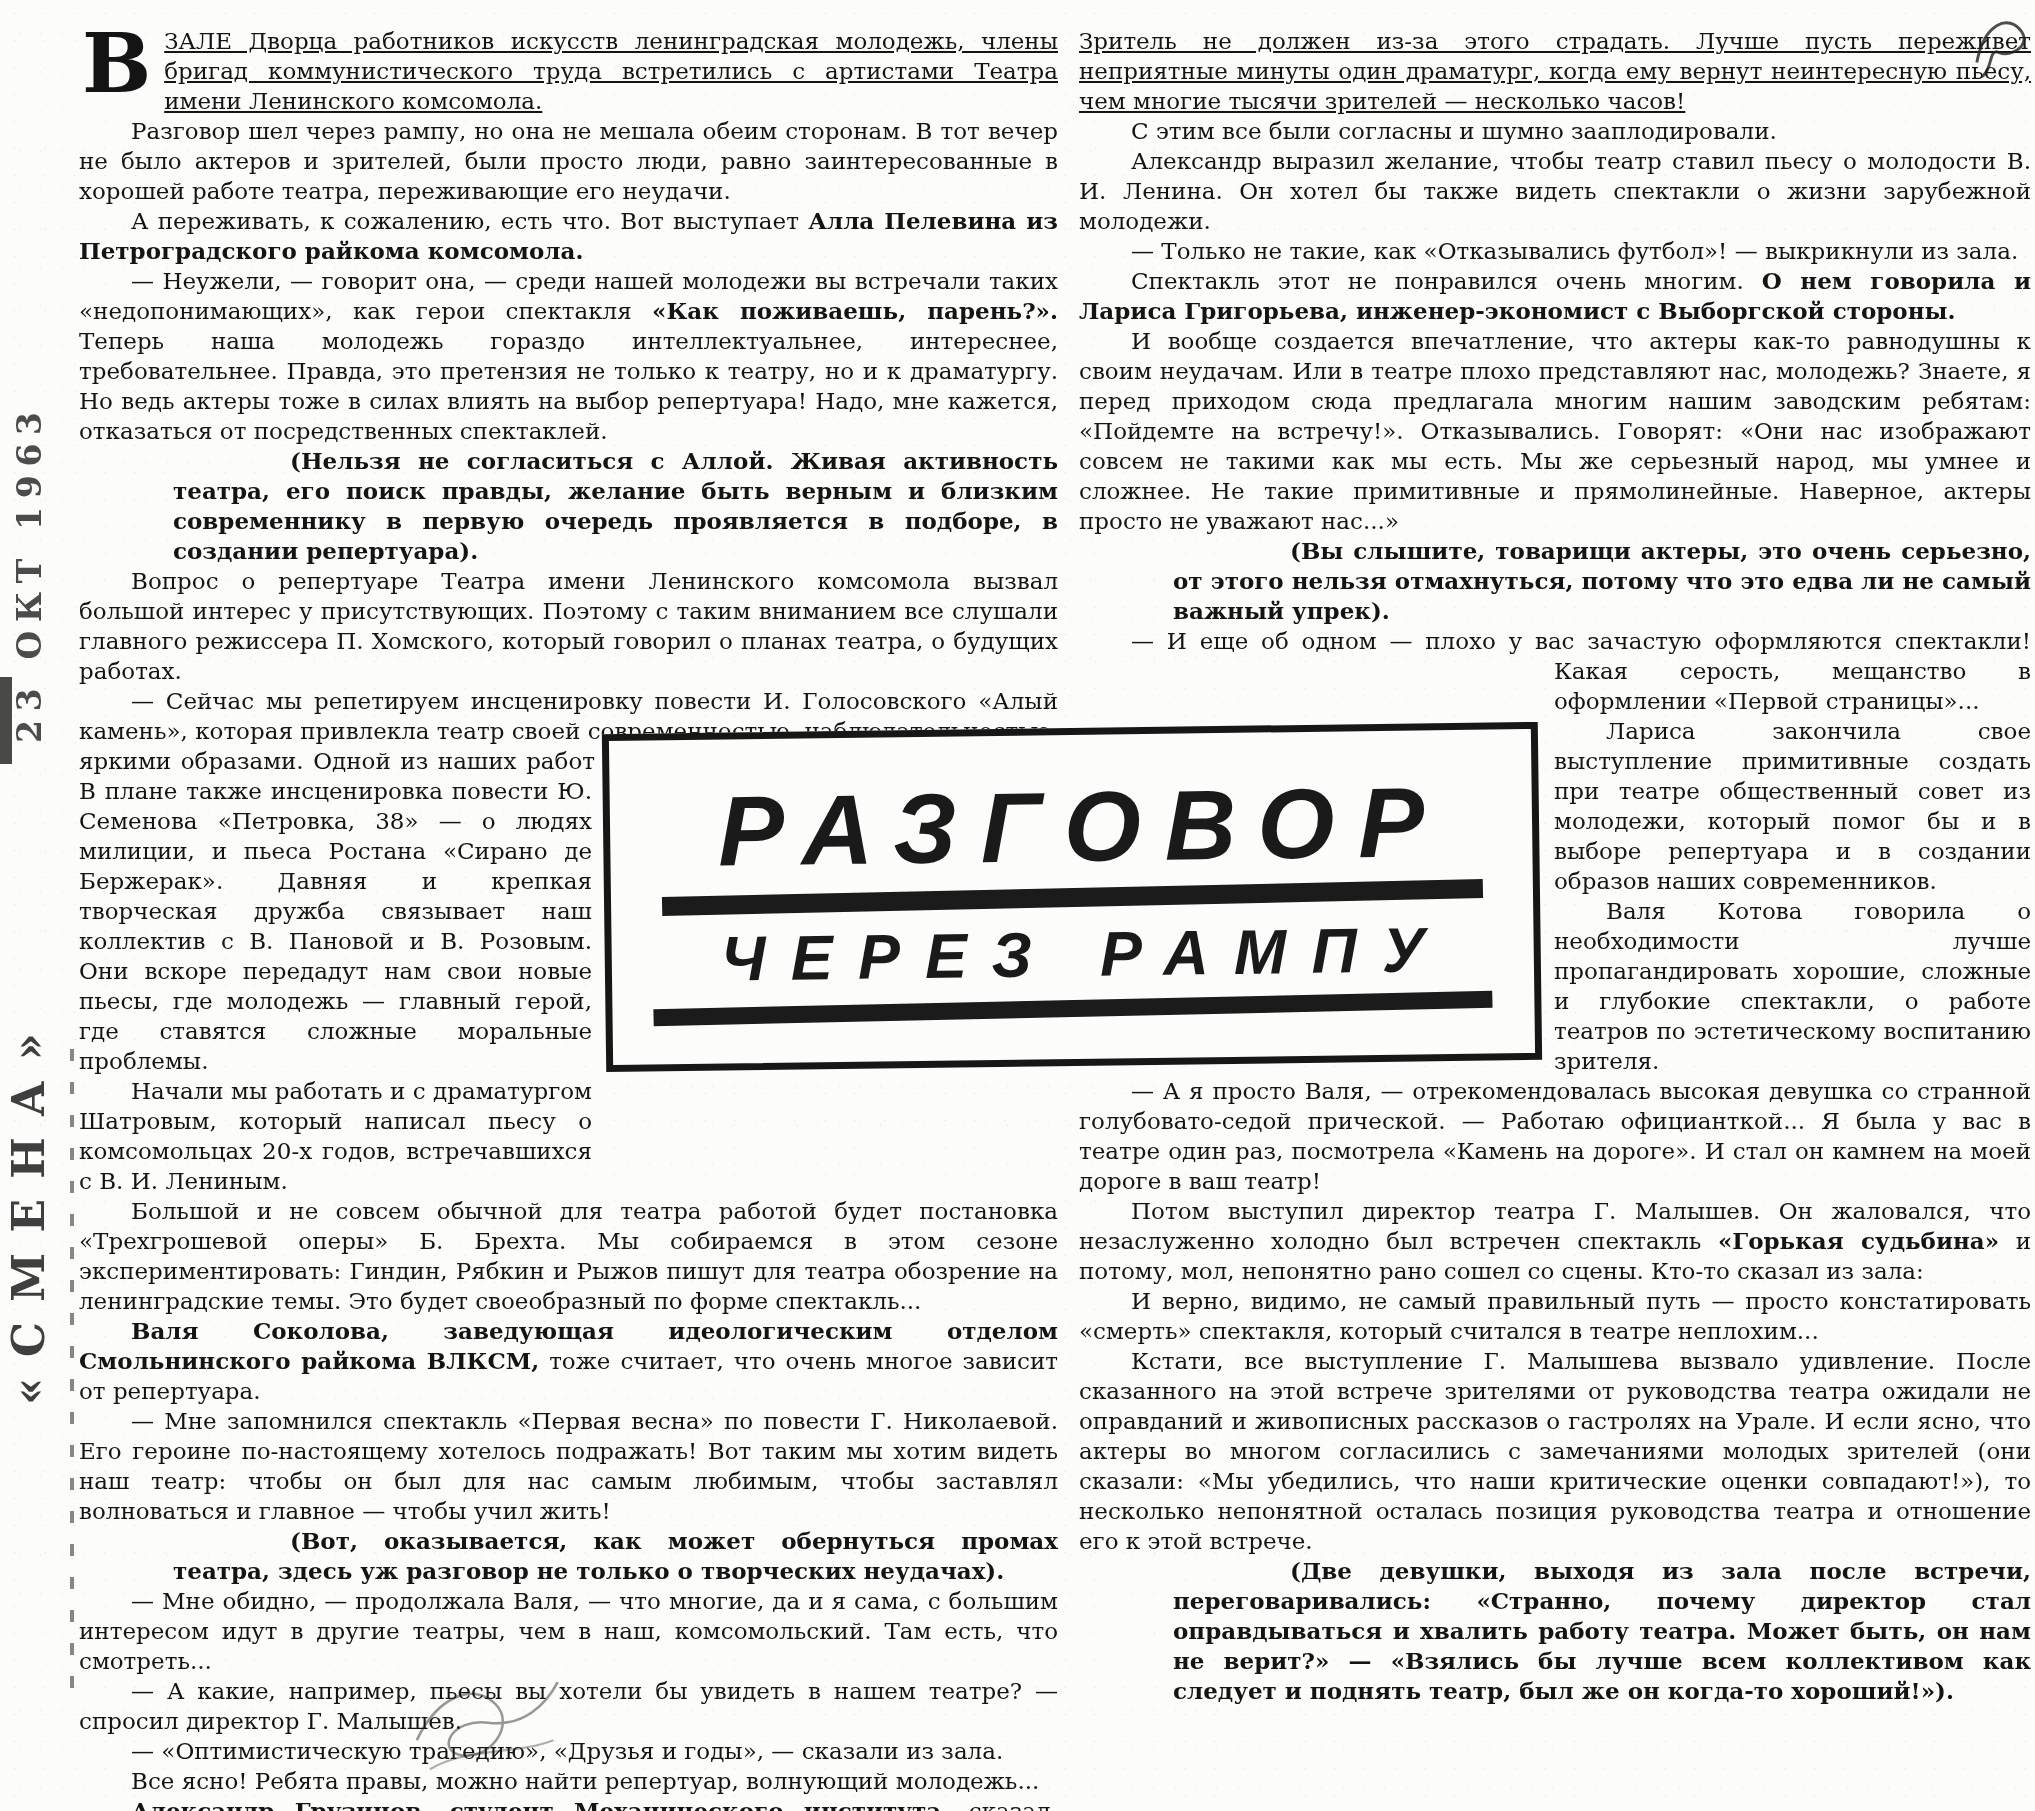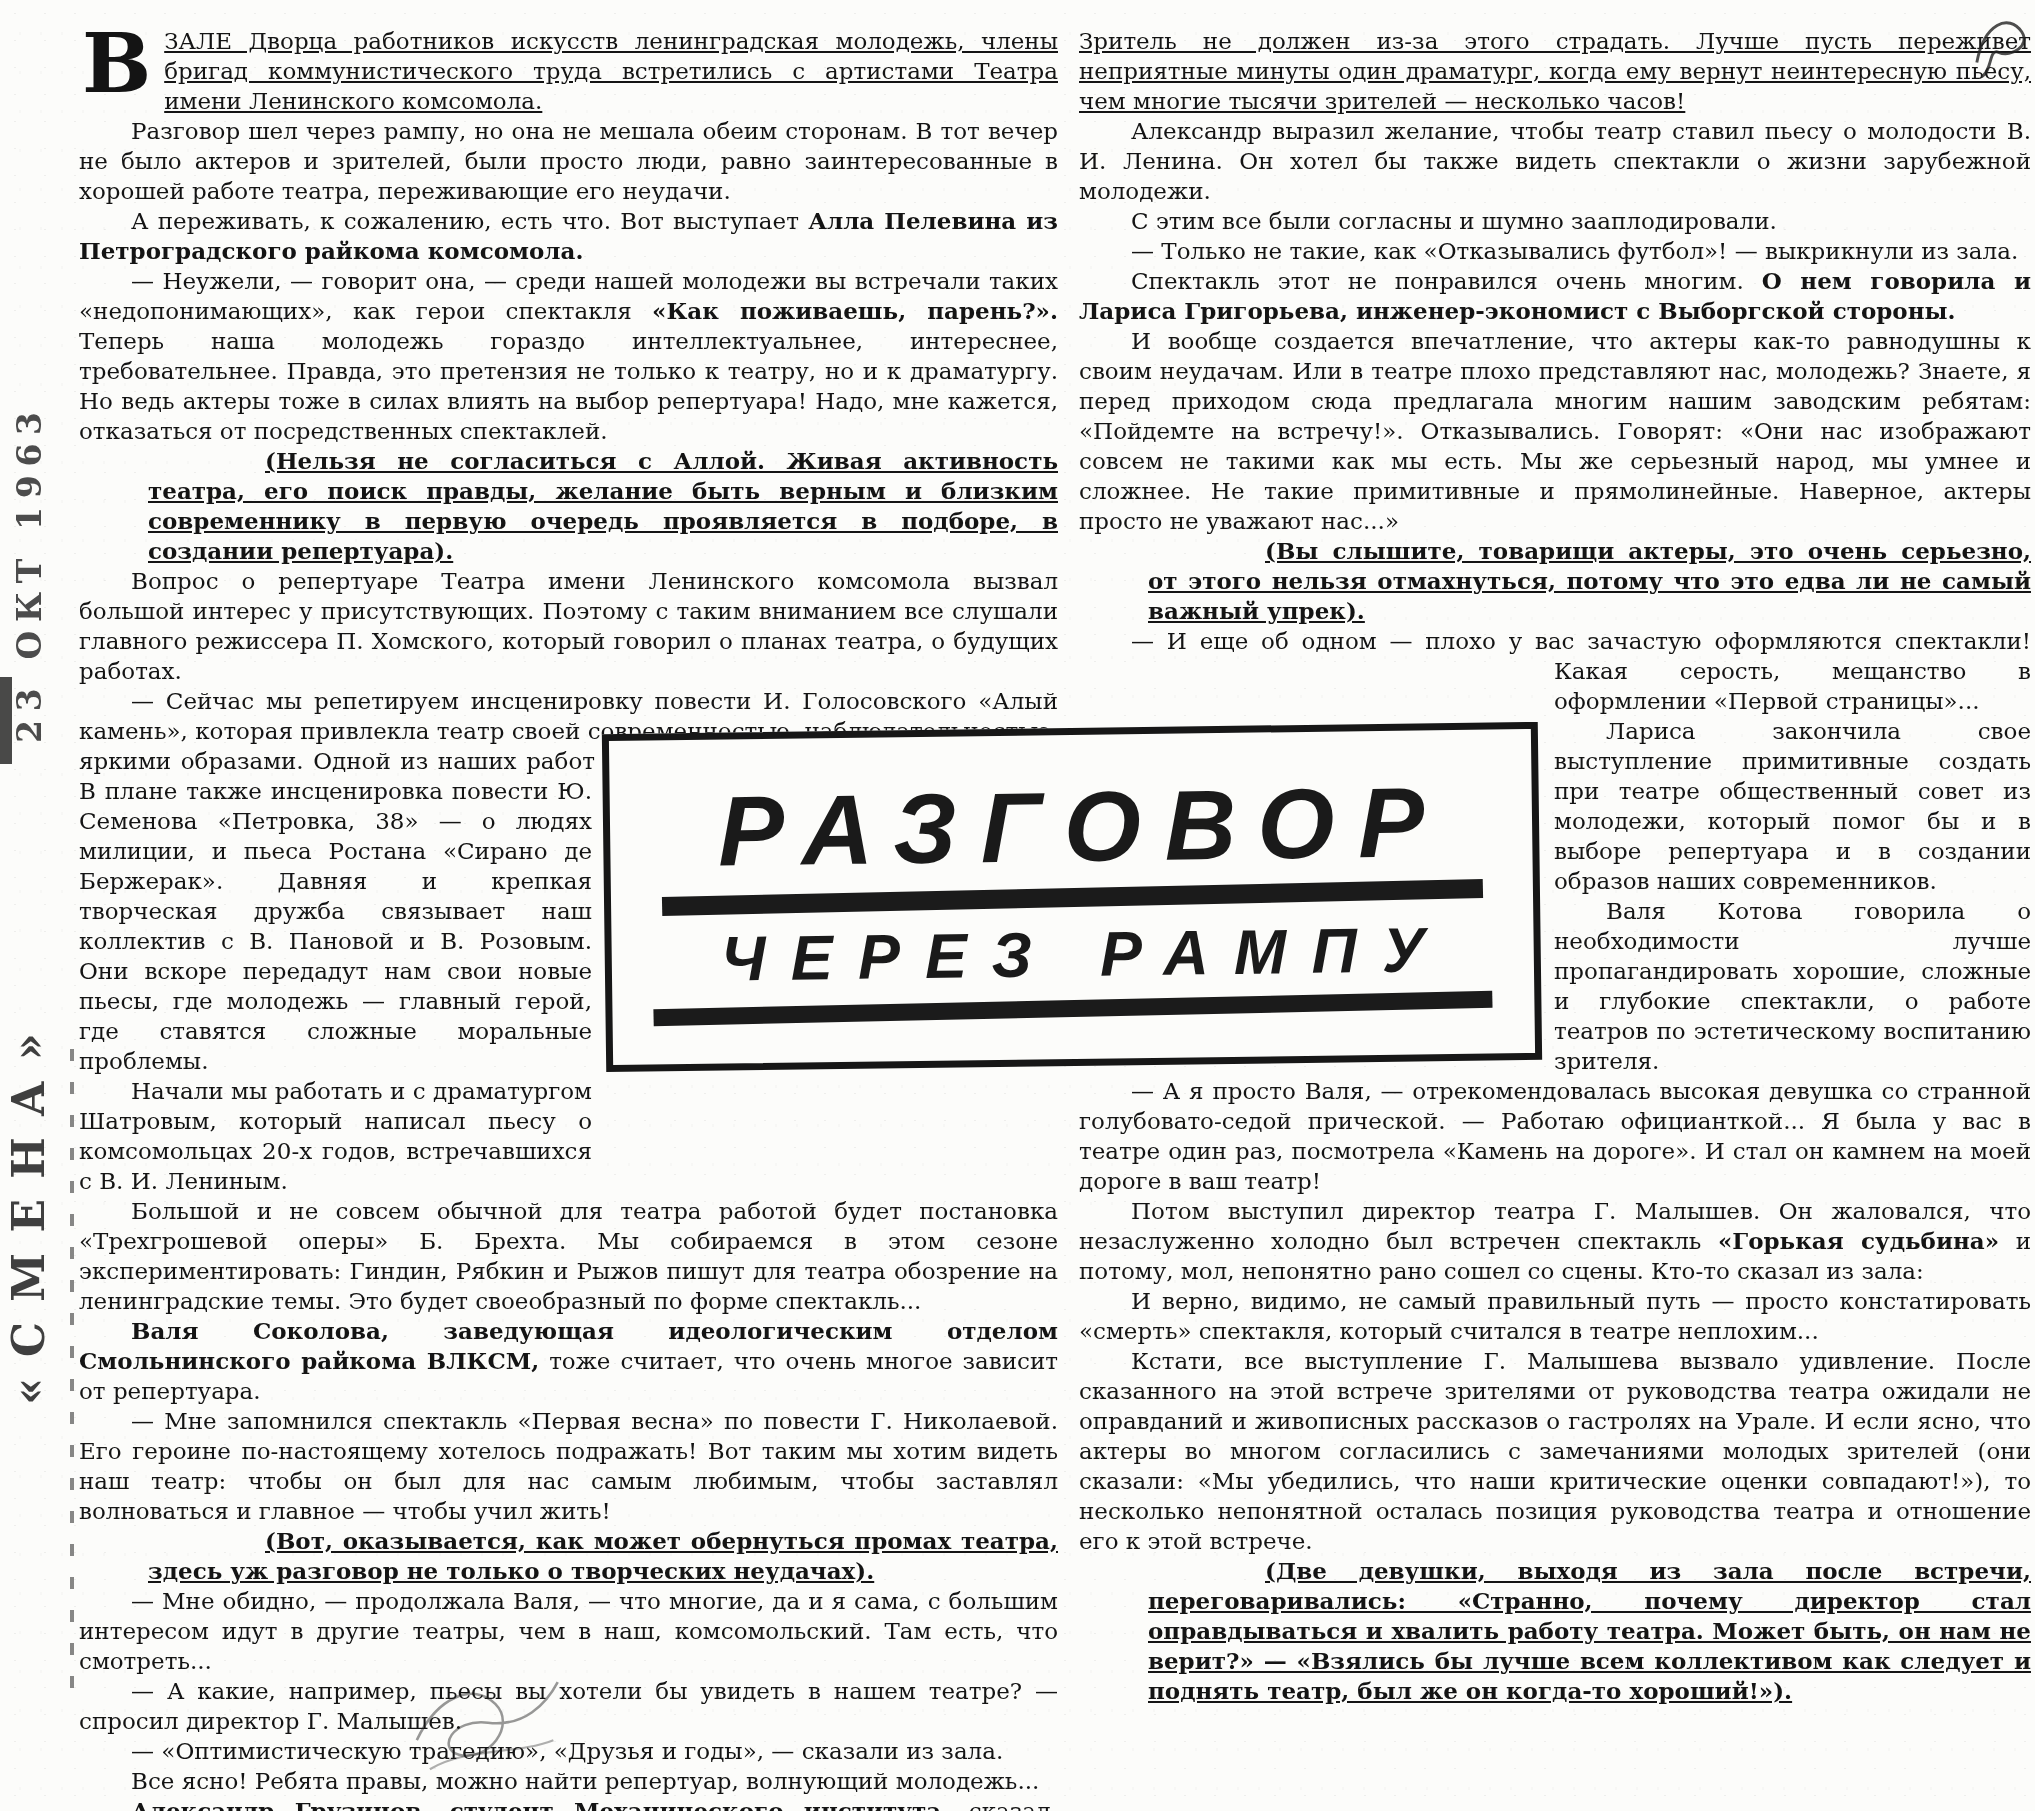--- a/index.html
+++ b/index.html
@@ -12,21 +12,21 @@
       radial-gradient(rgba(0,0,0,.04) 0.7px, transparent 0.9px);
     background-size:30px 27px, 21px 39px;
     background-position:0 0, 9.5px 14px;
   }
   .col{position:absolute;top:26px;text-align:justify;font-size:23px;line-height:30px;}
   .col-left{left:79px;width:979px;}
   .col-right{left:1079px;width:952px;}
   .p{margin:0;text-indent:52px;}
   .noindent{text-indent:0;text-decoration:underline;}
   .b{font-weight:bold;}
-  .inset{font-weight:bold;margin-left:69px;text-indent:117px;text-decoration:underline;}
+  .inset{font-weight:bold;margin-left:94px;text-indent:117px;}
   .lede{text-indent:0;}
   .lede::first-letter{
     float:left;font-size:82px;line-height:61px;font-weight:bold;
     padding:7.3px 13px 1.5px 2.9px;
   }
   .sp-r{float:right;width:466px;height:397px;}
   .sp-l{float:left;width:475px;height:393px;}
 
   .headline-box{
     position:absolute;left:604px;top:728px;width:922px;height:324px;
@@ -84,22 +84,22 @@
       <p class="p inset">(Вот, оказывается, как может обернуться промах театра, здесь уж разговор не только о творческих неудачах).</p>
       <p class="p">— Мне обидно, — продолжала Валя, — что многие, да и я сама, с большим интересом идут в другие театры, чем в наш, комсомольский. Там есть, что смотреть...</p>
       <p class="p">— А какие, например, пьесы вы хотели бы увидеть в нашем театре? — спросил директор Г. Малышев.</p>
       <p class="p">— «Оптимистическую трагедию», «Друзья и годы», — сказали из зала.</p>
       <p class="p">Все ясно! Ребята правы, можно найти репертуар, волнующий молодежь...</p>
       <p class="p"><span class="b">Александр Грузинов, студент Механического института,</span><span> сказал, выйдя на сцену, что неверно думать, будто комсомольцев интересует и волнует только молодежная тематика.</span></p>
     </div>
 
   <div class="col col-right">
       <p class="p noindent">Зритель не должен из-за этого страдать. Лучше пусть переживет неприятные минуты один драматург, когда ему вернут неинтересную пьесу, чем многие тысячи зрителей — несколько часов!</p>
+      <p class="p">С этим все были согласны и шумно зааплодировали.</p>
       <p class="p">Александр выразил желание, чтобы театр ставил пьесу о молодости В. И. Ленина. Он хотел бы также видеть спектакли о жизни зарубежной молодежи.</p>
-      <p class="p">С этим все были согласны и шумно зааплодировали.</p>
       <p class="p">— Только не такие, как «Отказывались футбол»! — выкрикнули из зала.</p>
       <p class="p"><span>Спектакль этот не понравился очень многим. </span><span class="b">О нем говорила и Лариса Григорьева, инженер-экономист с Выборгской стороны.</span></p>
       <p class="p">И вообще создается впечатление, что актеры как-то равнодушны к своим неудачам. Или в театре плохо представляют нас, молодежь? Знаете, я перед приходом сюда предлагала многим нашим заводским ребятам: «Пойдемте на встречу!». Отказывались. Говорят: «Они нас изображают совсем не такими как мы есть. Мы же серьезный народ, мы умнее и сложнее. Не такие примитивные и прямолинейные. Наверное, актеры просто не уважают нас...»</p>
       <p class="p inset">(Вы слышите, товарищи актеры, это очень серьезно, от этого нельзя отмахнуться, потому что это едва ли не самый важный упрек).</p>
       <p class="p"><span>— И еще об одном — плохо у вас зачастую оформляются спектакли! </span><span class="sp-l"></span><span>Какая серость, мещанство в оформлении «Первой страницы»...</span></p>
       <p class="p">Лариса закончила свое выступление примитивные создать при театре общественный совет из молодежи, который помог бы и в выборе репертуара и в создании образов наших современников.</p>
       <p class="p">Валя Котова говорила о необходимости лучше пропагандировать хорошие, сложные и глубокие спектакли, о работе театров по эстетическому воспитанию зрителя.</p>
       <p class="p">— А я просто Валя, — отрекомендовалась высокая девушка со странной голубовато-седой прической. — Работаю официанткой... Я была у вас в театре один раз, посмотрела «Камень на дороге». И стал он камнем на моей дороге в ваш театр!</p>
       <p class="p"><span>Потом выступил директор театра Г. Малышев. Он жаловался, что незаслуженно холодно был встречен спектакль </span><span class="b">«Горькая судьбина»</span><span> и потому, мол, непонятно рано сошел со сцены. Кто-то сказал из зала:</span></p>
       <p class="p">И верно, видимо, не самый правильный путь — просто констатировать «смерть» спектакля, который считался в театре неплохим...</p>

